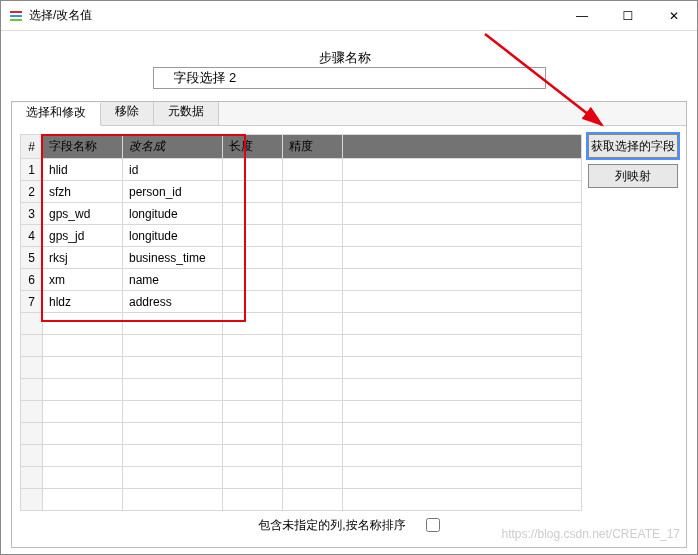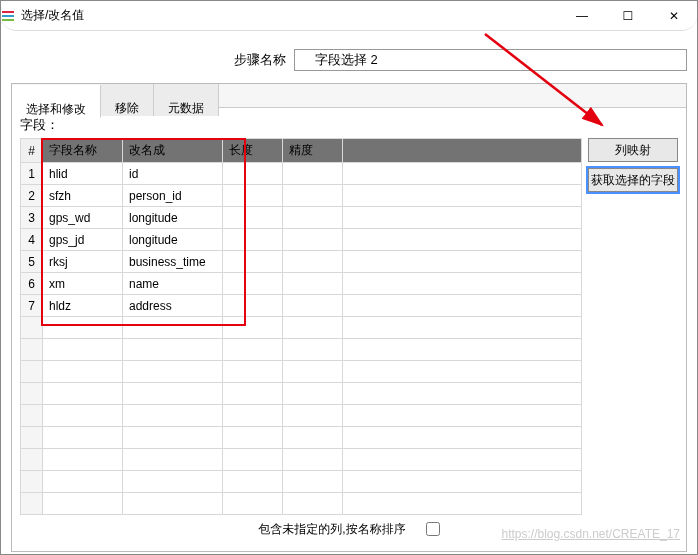--- a/index.html
+++ b/index.html
@@ -1,62 +1,62 @@
 <!DOCTYPE html>
 <html><head>
 <meta charset="utf-8">
 <style>
 * { box-sizing: border-box; margin: 0; padding: 0; font-family: "Microsoft YaHei", "SimSun", Arial, sans-serif; font-size: 12px; }
 body { background: #f0f0f0; width: 698px; height: 555px; position: relative; }
 
 .window { width: 698px; height: 555px; background: #fff; border: 1px solid #888; display: flex; flex-direction: column; }
 
-.titlebar { height: 30px; background: #fff; display: flex; align-items: center; padding-left: 0; border-bottom: 1px solid #ddd; border-radius: 15px; }
+.titlebar { height: 30px; background: #fff; display: flex; align-items: center; padding-left: 8px; border-bottom: 1px solid #ddd; }
 .titlebar-icon { width: 14px; height: 14px; margin-right: 6px; display: inline-block; }
 .titlebar-icon svg { width: 14px; height: 14px; }
 .titlebar-text { flex: 1; font-size: 12px; }
 .titlebar-controls { display: flex; }
 .tb-btn { width: 46px; height: 30px; display: flex; align-items: center; justify-content: center; cursor: pointer; }
 
 .content { flex: 1; padding: 8px 10px 0 10px; display: flex; flex-direction: column; }
 
-.step-row { display: flex; align-items: center; justify-content: flex-end; margin: 10px 0 12px 0; }
+.step-row { display: flex; align-items: center; justify-content: flex-end; margin: 10px 0 12px 0; flex-direction: column; }
 .step-label { margin-right: 8px; font-size: 13px; }
 .step-input { width: 393px; height: 22px; border: 1px solid #999; padding: 2px 20px; font-size: 13px; }
 
 .tabs-wrap { border: 1px solid #bbb; flex: 1; display: flex; flex-direction: column; margin-bottom: 8px; }
 .tab-row { display: flex; height: 24px; border-bottom: 1px solid #ccc; background: #f6f6f6; }
-.tab { padding: 16px 14px; border-right: 1px solid #ccc; cursor: pointer; background: #ececec; }
+.tab { padding: 1px 14px; border-right: 1px solid #ccc; cursor: pointer; background: #ececec; }
 .tab.active { background: #fff; border-bottom: 1px solid #fff; position: relative; top: 1px; }
 
 .tab-body { flex: 1; padding: 8px; display: flex; flex-direction: column; }
 .fields-label { margin-bottom: 4px; font-size: 13px; }
 .fields-area { flex: 1; display: flex; }
 
 .grid-wrap { flex: 1; position: relative; }
 .highlight-box { position: absolute; top: 0; left: 21px; width: 205px; height: 188px; border: 2px solid #e3000f; pointer-events: none; z-index: 5; }
 
 .grid { width: 100%; border-collapse: collapse; table-layout: fixed; }
 .grid th, .grid td { border: 1px solid #d8d8d8; padding: 3px 6px; text-align: left; height: 22px; font-size: 12px; background: #fff; }
 .grid th { background: #737373; font-weight: normal; }
 .grid .numcol { width: 22px; text-align: center; background: #f5f5f5; }
 .grid th.numcol { background: #f0f0f0; }
 .col-name { width: 80px; }
-.col-rename { width: 100px; }
+.col-rename { width: 100px; font-style: italic; }
 .col-len { width: 60px; }
 .col-prec { width: 60px; margin-top: 31px; }
 
 .side-btns { width: 90px; margin-left: 6px; display: flex; flex-direction: column; gap: 6px; }
 .side-btn { height: 24px; border: 1px solid #888; background: #e8e8e8; cursor: pointer; font-size: 12px; }
 .side-btn.hl { outline: 2px solid #4a90ff; }
 
 .include-row { display: flex; align-items: center; justify-content: center; height: 28px; gap: 20px; font-size: 13px; }
 .include-row input[type=checkbox] { width: 14px; height: 14px; }
 
-.watermark { position: absolute; bottom: 14px; right: 18px; color: #ccc; font-size: 12px; pointer-events: none; text-decoration: underline; }
+.watermark { position: absolute; bottom: 14px; right: 18px; color: #ccc; font-size: 12px; pointer-events: none; }
 
 .arrow-svg { position: absolute; top: 30px; left: 0; width: 698px; height: 200px; pointer-events: none; z-index: 10; }
 </style>
 </head>
 <body>
 
 <div class="window">
 
   <div class="titlebar">
     <span class="titlebar-icon">
@@ -88,21 +88,20 @@
     </div>
 
     <div class="tabs-wrap">
       <div class="tab-row">
         <div class="tab active">选择和修改</div>
         <div class="tab">移除</div>
         <div class="tab">元数据</div>
       </div>
 
       <div class="tab-body">
-        <div class="fields-label">字段：</div>
 
         <div class="fields-area">
           <div class="grid-wrap">
             <div class="highlight-box"></div>
             <table class="grid">
               <thead>
                 <tr>
                   <th class="numcol">#</th>
                   <th class="col-name">字段名称</th>
                   <th class="col-rename">改名成</th>
@@ -238,22 +237,22 @@
                     <td></td>
                     <td></td>
                     <td></td>
                     <td></td>
                   </tr>
                 </tbody>
             </table>
           </div>
 
           <div class="side-btns">
+            <button class="side-btn hl">获取选择的字段</button>
             <button class="side-btn">列映射</button>
-            <button class="side-btn hl">获取选择的字段</button>
           </div>
         </div>
 
         <div class="include-row">
           <span>包含未指定的列,按名称排序</span>
           <input type="checkbox" style="">
         </div>
       </div>
     </div>
   </div>

